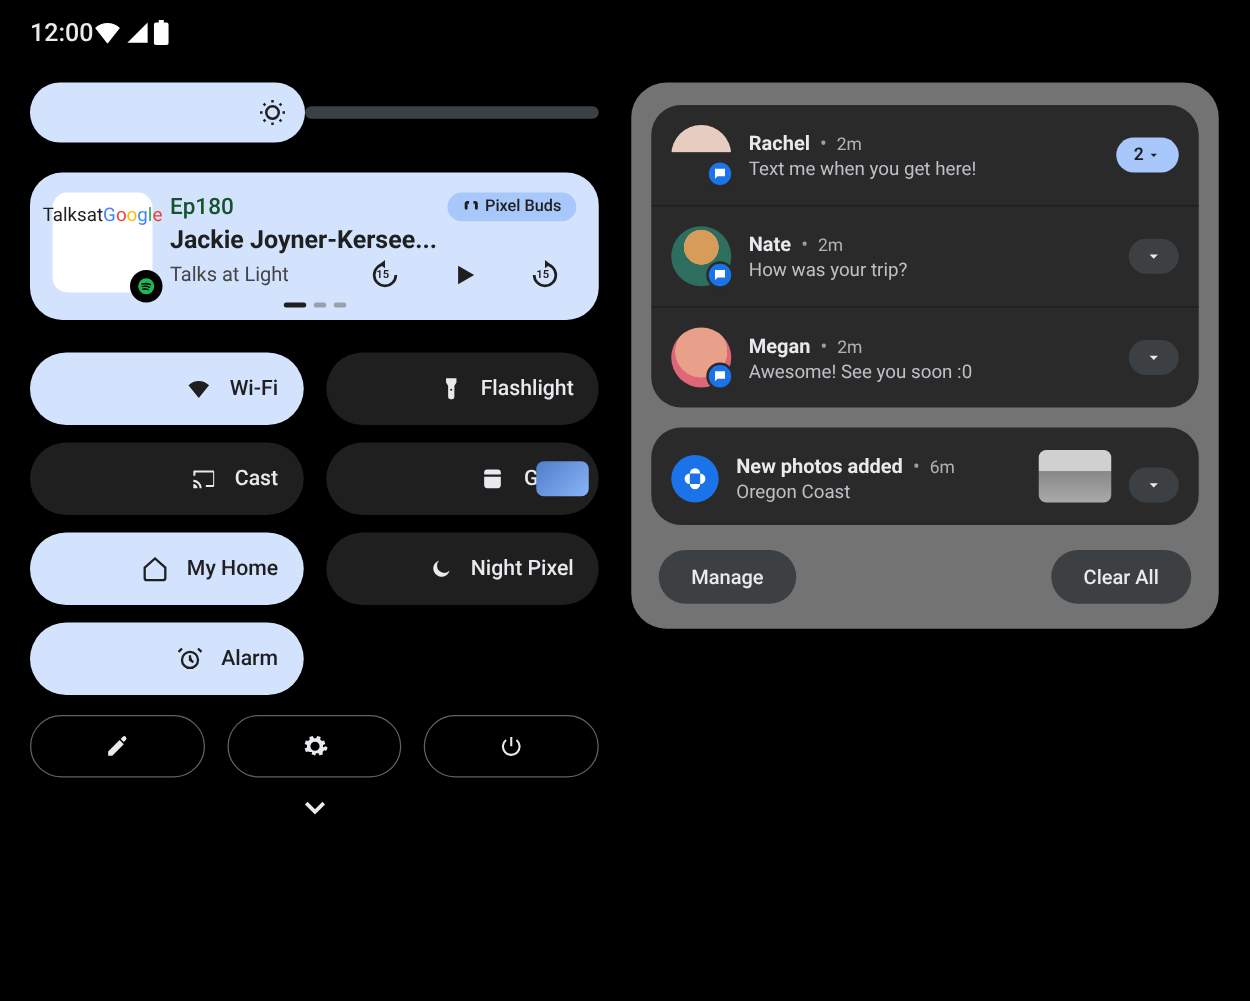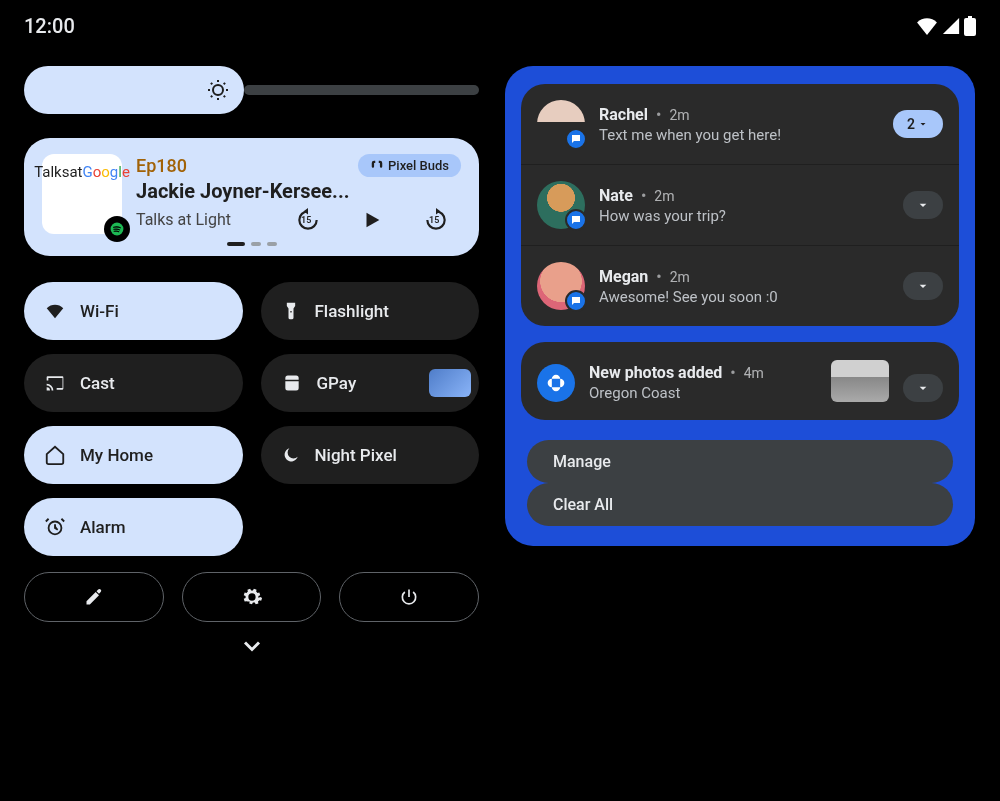--- a/index.html
+++ b/index.html
@@ -5,21 +5,21 @@
   * { box-sizing: border-box; margin: 0; padding: 0; }
   body {
     width: 1000px; height: 801px;
     background: #000;
     font-family: -apple-system, BlinkMacSystemFont, "Segoe UI", Roboto, sans-serif;
     color: #e8eaed;
     overflow: hidden;
     position: relative;
   }
   .status-bar {
-    display: flex; justify-content: space-between; align-items: center;
+    display: flex; justify-content: flex-start; align-items: center;
     padding: 14px 24px 8px;
     font-size: 20px; font-weight: 500;
   }
   .status-icons { display: flex; gap: 4px; align-items: center; }
   .panels {
     display: flex; gap: 26px;
     padding: 20px 24px 0;
   }
   .left-panel { width: 455px; }
   .right-panel { width: 470px; }
@@ -59,57 +59,58 @@
   .album .google-word span:nth-child(4){color:#4285f4}
   .album .google-word span:nth-child(5){color:#34a853}
   .album .google-word span:nth-child(6){color:#ea4335}
   .spotify-badge {
     position:absolute; bottom:-8px; right:-8px;
     width:26px; height:26px; border-radius:50%; background:#000;
     display:flex; align-items:center; justify-content:center;
   }
   .media-info { flex:1; }
   .media-row1 { display:flex; justify-content:space-between; align-items:center; }
-  .ep { font-size:18px; font-weight:500; color:#a16207; }
+  .ep { font-size:18px; font-weight:500; color:#14532d; }
   .output-chip {
     background:#a8c7fa; border-radius:16px;
     padding:4px 12px; font-size:13px; font-weight:500;
     display:flex; align-items:center; gap:4px;
   }
   .media-title { font-size:20px; font-weight:700; margin-top:2px; }
   .media-sub { font-size:16px; color:#444; margin-top:2px; }
   .media-controls { display:flex; gap:40px; justify-content:flex-end; align-items:center; margin-top:4px; padding-right:12px;}
   .pager { display:flex; justify-content:center; gap:6px; margin-top:8px; }
   .pager span { width:10px; height:4px; border-radius:2px; background:#9aa0a6; }
   .pager span:first-child { width:18px; background:#1f1f1f; }
 
   
   .tiles { display:grid; grid-template-columns:1fr 1fr; gap:14px 18px; }
   .tile {
     height:58px; border-radius:29px;
     display:flex; align-items:center; gap:14px;
     padding:0 20px; font-size:17px; font-weight:500;
     background:#1f1f1f; color:#e8eaed;
     position:relative;
+    justify-content:flex-end;
   }
   .tile.on { background:#d3e3fd; color:#1f1f1f; }
   .tile .trail { position:absolute; right:8px; width:42px; height:28px;
     background:linear-gradient(135deg,#4f7dc9,#8ab4f8); border-radius:6px; }
 
   .bottom-row { display:flex; gap:18px; margin-top:16px; }
   .icon-btn {
     flex:1; height:50px; border:1.5px solid #5f6368; border-radius:25px;
     display:flex; align-items:center; justify-content:center;
     background:transparent;
   }
   .expand-row { display:flex; justify-content:center; margin-top:10px; }
 
   
   .notif-shade {
-    background:#1d4ed8; border-radius:28px;
+    background:#737373; border-radius:28px;
     padding:18px 16px 20px;
   }
   .notif-group { background:#2a2a2a; border-radius:24px; overflow:hidden; }
   .notif {
     display:flex; align-items:center; gap:14px;
     padding:16px 16px;
     position:relative;
   }
   .notif + .notif { border-top:1px solid #1f1f1f; }
   .avatar { width:48px; height:48px; border-radius:50%; background:#555; position:relative; flex-shrink:0;}
@@ -139,21 +140,21 @@
   .photos-card {
     background:#2a2a2a; border-radius:24px;
     margin-top:16px; padding:18px 16px;
     display:flex; align-items:flex-end; gap:14px;
   }
   .photos-icon { width:38px; height:38px; border-radius:50%; background:#1a73e8;
     display:flex; align-items:center; justify-content:center; flex-shrink:0;}
   .photos-body { flex:1; }
   .thumb { width:58px; height:42px; background:linear-gradient(180deg,#d0d0d0 40%,#888 41%,#aaa); border-radius:6px; }
 
-  .actions { display:flex; justify-content:space-between; margin-top:20px; padding:0 6px;flex-direction:column;}
+  .actions { display:flex; justify-content:space-between; margin-top:20px; padding:0 6px;}
   .action-btn {
     background:#3c4043; color:#e8eaed;
     padding:12px 26px; border-radius:22px; font-size:16px; font-weight:500;
   }
 
   svg { display:block; }
 </style>
 </head>
 <body>
 
@@ -399,21 +400,21 @@
       <div class="photos-card">
         <div class="photos-icon">
           <svg width="20" height="20" viewBox="0 0 24 24">
               <path fill="#fff" d="M12 2a5 5 0 015 5H7a5 5 0 015-5zm0 20a5 5 0 01-5-5h10a5 5 0 01-5 5zM2 12a5 5 0 015-5v10a5 5 0 01-5-5zm20 0a5 5 0 01-5 5V7a5 5 0 015 5z"></path>
             </svg>
         </div>
         <div class="photos-body">
           <div class="notif-head">
               <span class="name">New photos added</span>
               <span class="dot">•</span>
-              <span class="time">4m</span>
+              <span class="time">6m</span>
             </div>
           <div class="notif-text">Oregon Coast</div>
         </div>
         <div class="thumb"></div>
         <div class="expand-chip">
           <svg width="16" height="16" viewBox="0 0 24 24">
               <path fill="#e8eaed" d="M7 10l5 5 5-5z"></path>
             </svg>
         </div>
       </div>

